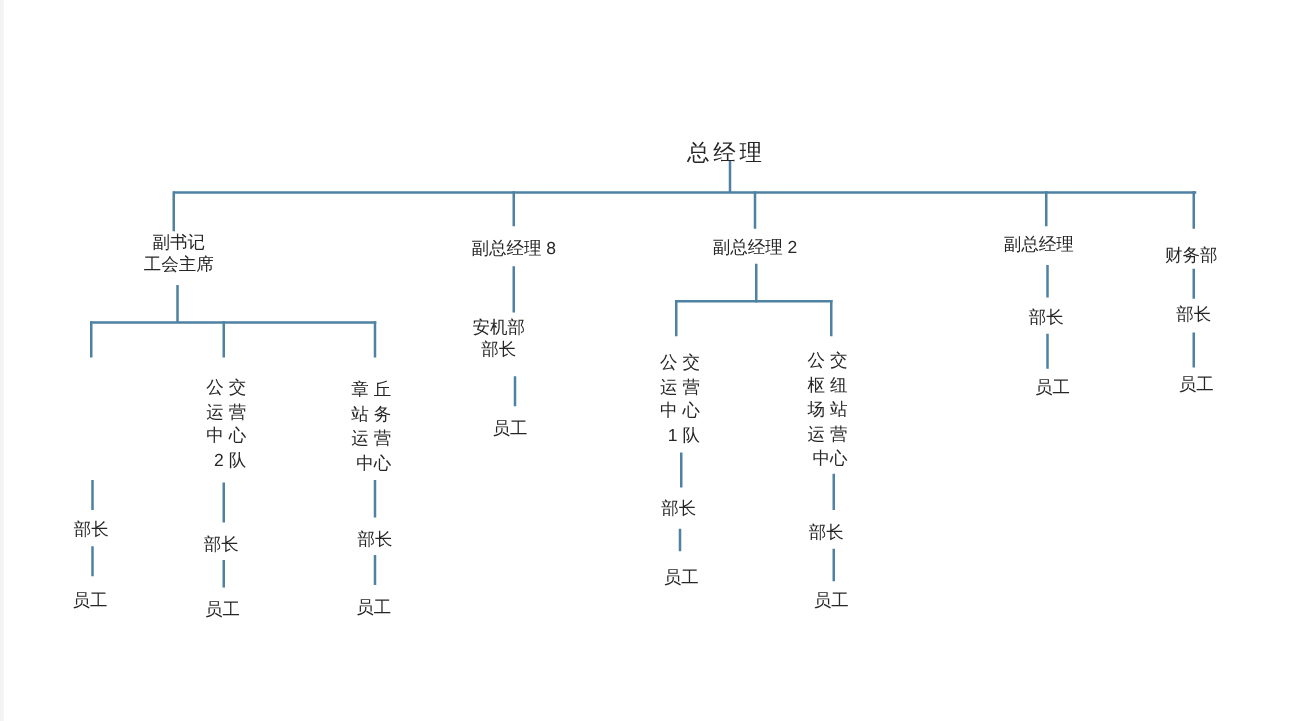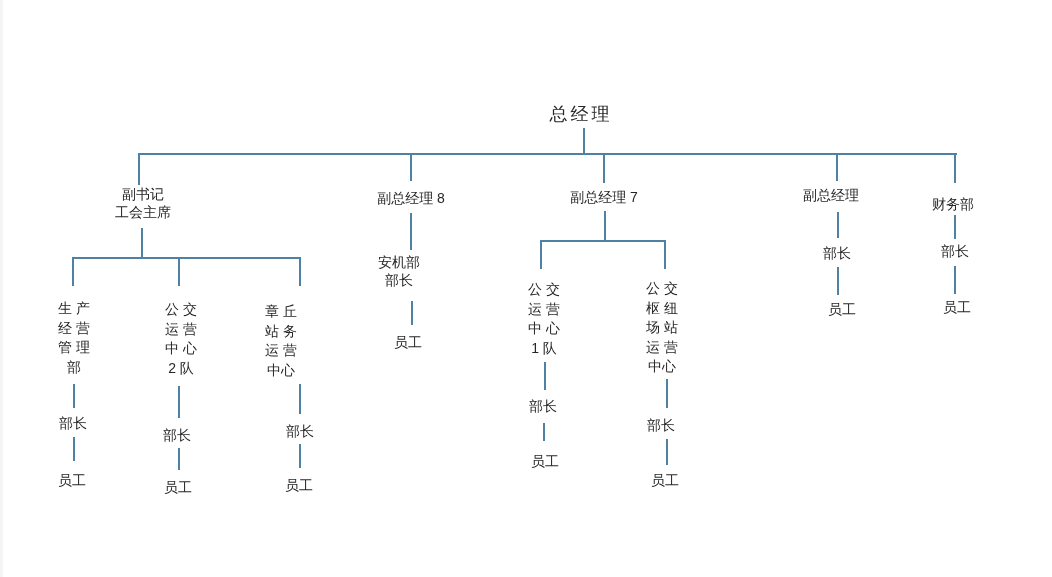--- a/index.html
+++ b/index.html
@@ -23,21 +23,21 @@
     text-align:center;
     white-space:pre-line;
   }
   .root{
     font-size:18px;
     letter-spacing:3px;
     line-height:22px;
   }
   .two-line{line-height:18px;font-family:Liberation Serif, serif;}
   .wrapped{
-    text-align:center;
+    text-align:right;
     line-height:19.5px;
   }
   .hline,.vline{position:absolute;background:#4f81a3;}
   .hline{height:2px;}
   .vline{width:2px;}
 </style>
 </head>
 <body>
 
 <div class="canvas">
@@ -77,38 +77,34 @@
   <div class="vline" style="left:543px;top:423px;height:18px;"></div>
   <div class="vline" style="left:666px;top:379px;height:29px;"></div>
   <div class="vline" style="left:666px;top:439px;height:26px;"></div>
 
   <div class="vline" style="left:837px;top:212px;height:26px;"></div>
   <div class="vline" style="left:837px;top:267px;height:28px;"></div>
 
   <div class="vline" style="left:954px;top:215px;height:24px;"></div>
   <div class="vline" style="left:954px;top:266px;height:28px;"></div>
 
-  <div class="node root" style="left:581px;top:103px;">总经理</div>
+  <div class="node root" style="left:581px;top:113px;font-family:Liberation Mono, monospace;">总经理</div>
 
   <div class="node two-line" style="left:143px;top:186px;">副书记
 工会主席</div>
   <div class="node" style="left:411px;top:189px;">副总经理 8</div>
-  <div class="node" style="left:604px;top:188px;">副总经理 7</div>
+  <div class="node" style="left:604px;top:188px;">副总经理 2</div>
   <div class="node" style="left:831px;top:186px;">副总经理</div>
   <div class="node" style="left:953px;top:195px;">财务部</div>
 
-  <div class="node wrapped" style="left:74px;top:299px;">生 产
-经 营
-管 理
-部</div>
   <div class="node wrapped" style="left:181px;top:300px;">公 交
 运 营
 中 心
 2 队</div>
-  <div class="node wrapped" style="left:281px;top:302px;">章 丘
+  <div class="node wrapped" style="left:297px;top:302px;">章 丘
 站 务
 运 营
 中心</div>
 
   <div class="node" style="left:73px;top:414px;">部长</div>
   <div class="node" style="left:72px;top:471px;">员工</div>
   <div class="node" style="left:177px;top:426px;">部长</div>
   <div class="node" style="left:178px;top:478px;">员工</div>
   <div class="node" style="left:300px;top:422px;">部长</div>
   <div class="node" style="left:299px;top:476px;">员工</div>

